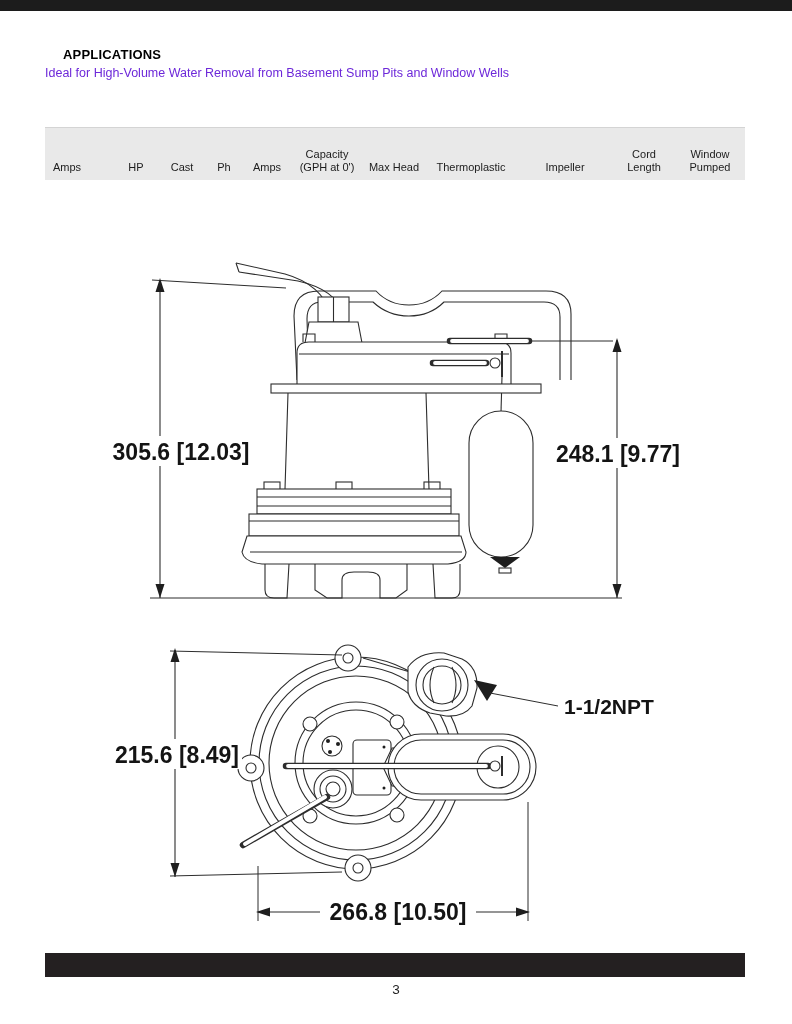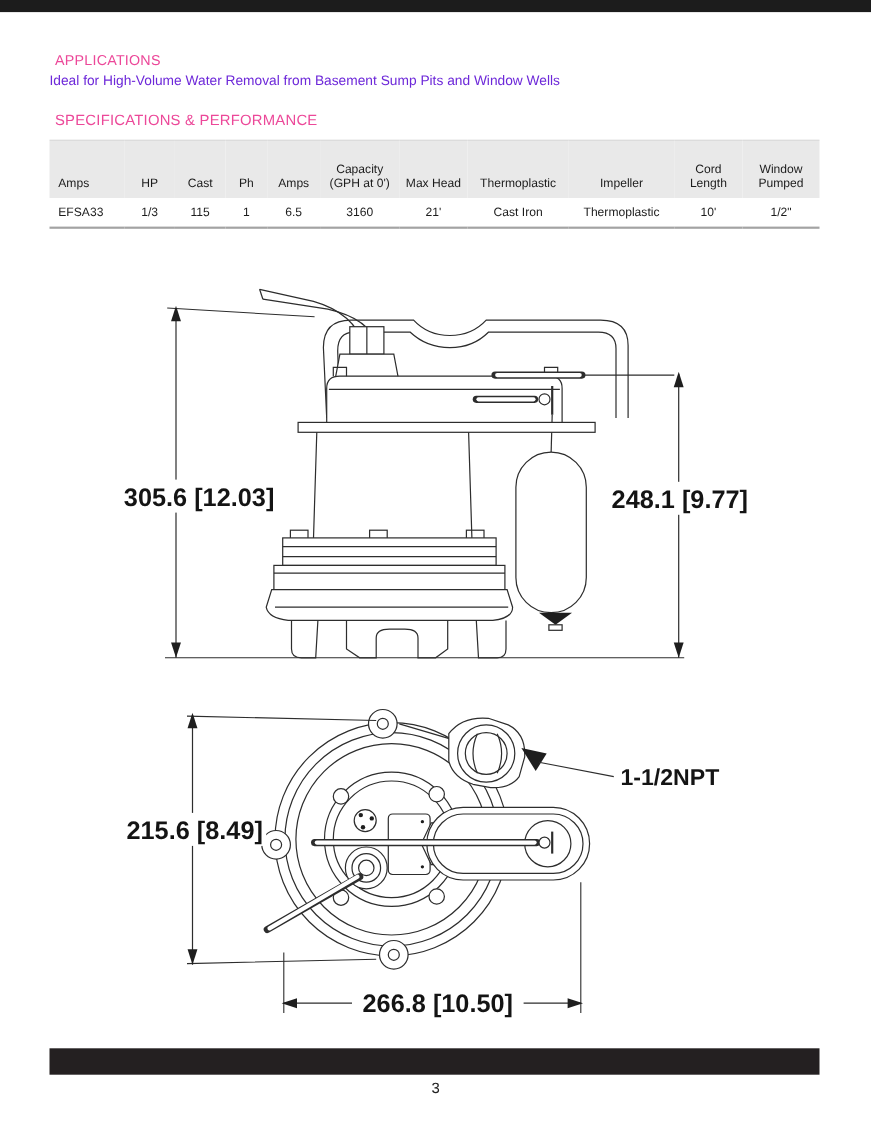--- a/index.html
+++ b/index.html
@@ -3,21 +3,21 @@
 <meta charset="utf-8">
 <style>
   * { margin:0; padding:0; box-sizing:border-box; }
   html,body { background:#888; }
   .page {
     position:relative; width:792px; height:1024px; background:#ffffff;
     margin:0 auto; overflow:hidden;
     font-family:"Liberation Sans", sans-serif; color:#1a1a1a;
   }
   .topbar { position:absolute; left:0; top:0; width:792px; height:11px; background:#1c1c1c; }
-  .h-section { position:absolute; left:50px; font-size:13px; font-weight:normal; letter-spacing:.2px; color:#ec4899; }
+  .h-section { position:absolute; left:63px; font-size:13px; font-weight:bold; letter-spacing:.2px; color:#000000; }
   .h-apps { top:47px; }
   .h-specs { top:102px; font-size:13.5px; }
   .body-text { position:absolute; left:45px; top:66px; font-size:12.5px; color:#6d28d9; }
 
   table.spec { position:absolute; left:45px; top:127px; width:700px; border-collapse:collapse; table-layout:fixed;
     font-size:11px; color:#1c1c1c; border-top:1px solid #d4d4d4; }
   table.spec th { background:#e9e9e9; font-weight:normal; vertical-align:bottom; text-align:center;
     padding:20px 2px 6px; line-height:1.2; height:37px; }
   table.spec th:first-child { text-align:left; padding-left:8px; }
   table.spec td { text-align:center; padding:7px 2px; }
@@ -44,21 +44,20 @@
 </style>
 </head>
 <body>
 
 <div class="page">
 
   <div class="topbar"></div>
 
   <div class="h-section h-apps">APPLICATIONS</div>
   <div class="body-text">Ideal for High-Volume Water Removal from Basement Sump Pits and Window Wells</div>
-  <div class="h-section h-specs">SPECIFICATIONS &amp; PERFORMANCE</div>
 
   <table class="spec">
     <colgroup>
       <col style="width:68px">
         <col style="width:46px">
         <col style="width:46px">
         <col style="width:38px">
       <col style="width:48px">
         <col style="width:72px">
         <col style="width:62px">
@@ -76,33 +75,20 @@
         <th>Amps</th>
         <th>Capacity (GPH at 0')</th>
         <th>Max Head</th>
         <th>Thermoplastic</th>
         <th>Impeller</th>
         <th>Cord Length</th>
         <th>Window Pumped</th>
       </tr>
     </thead>
     <tbody>
-      <tr>
-        <td>EFSA33</td>
-        <td>1/3</td>
-        <td>115</td>
-        <td>1</td>
-        <td>6.5</td>
-        <td>3160</td>
-        <td>21'</td>
-        <td>Cast Iron</td>
-        <td>Thermoplastic</td>
-        <td>10'</td>
-        <td>1/2"</td>
-      </tr>
     </tbody>
   </table>
 
   <svg class="drawing" viewBox="90 252 640 680">
 
     <g>
 
       <path class="thin" d="M152,280 L286,288"></path>
       <path class="thin" d="M150,598 L622,598"></path>
 

